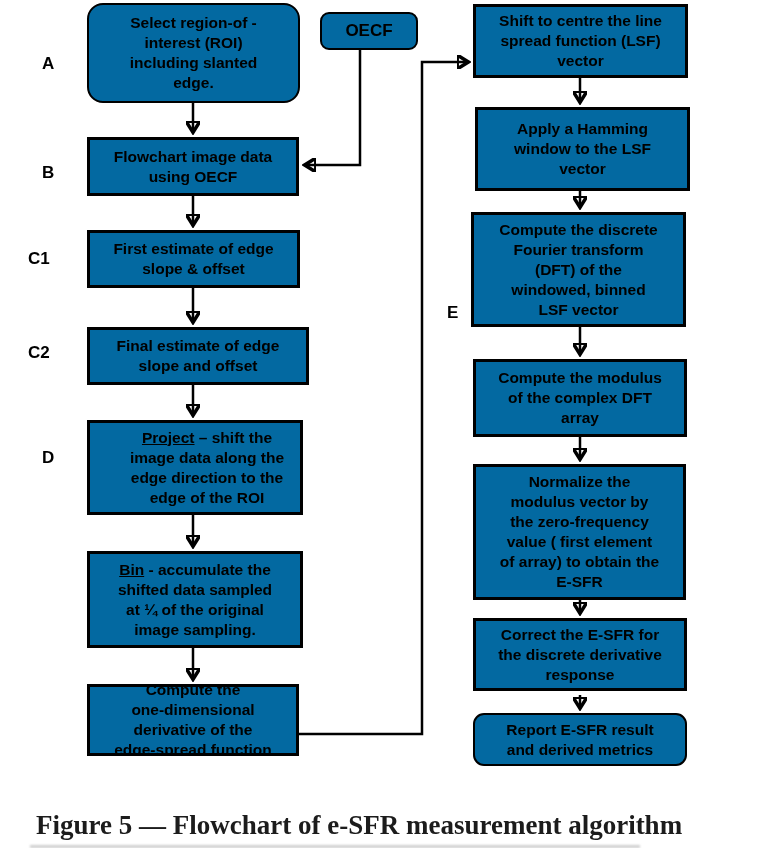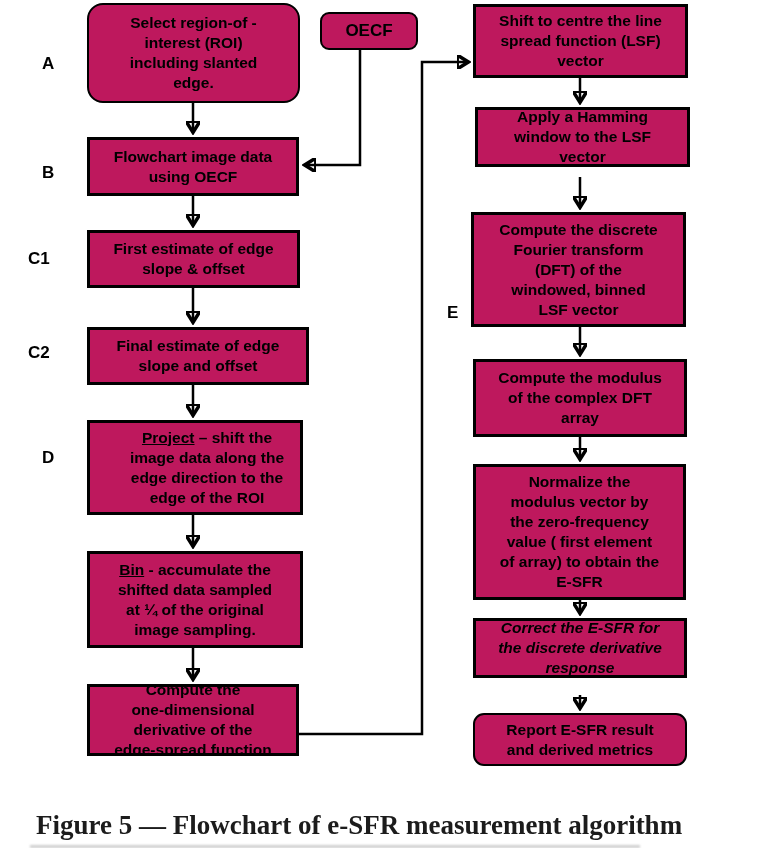--- a/index.html
+++ b/index.html
@@ -17,21 +17,21 @@
   }
   .connectors path {
     stroke: #000;
     stroke-width: 2.5;
     fill: none;
   }
   .box {
     position: absolute;
     box-sizing: border-box;
     border: 3px solid #000;
-    background: #be185d;
+    background: #0369a1;
     display: flex;
     align-items: center;
     justify-content: center;
     text-align: center;
     font-weight: bold;
     font-size: 15.5px;
     line-height: 20px;
     color: #000;
     overflow: hidden;
   }
@@ -42,25 +42,25 @@
   #box-a     { left: 87px;  top: 3px;   width: 213px; height: 100px; border-radius: 16px; }
   #box-oecf  { left: 320px; top: 4px;   width: 98px;  height: 38px;  border-radius: 9px; font-size: 17px; margin-top: 8px; }
   #box-b     { left: 87px;  top: 137px; width: 212px; height: 59px; }
   #box-c1    { left: 87px;  top: 230px; width: 213px; height: 58px; }
   #box-c2    { left: 87px;  top: 327px; width: 222px; height: 58px; }
   #box-d     { left: 87px;  top: 420px; width: 216px; height: 95px; padding-left: 24px; }
   #box-bin   { left: 87px;  top: 551px; width: 216px; height: 97px; }
   #box-deriv { left: 87px;  top: 684px; width: 212px; height: 72px; }
 
   #box-r1 { left: 473px; top: 4px;   width: 215px; height: 74px; }
-  #box-r2 { left: 475px; top: 107px; width: 215px; height: 60px; }
+  #box-r2 { left: 475px; top: 107px; width: 215px; height: 84px; }
   #box-r3 { left: 471px; top: 212px; width: 215px; height: 115px; }
   #box-r4 { left: 473px; top: 359px; width: 214px; height: 78px; }
   #box-r5 { left: 473px; top: 464px; width: 213px; height: 136px; }
-  #box-r6 { left: 473px; top: 618px; width: 214px; height: 60px; font-style: italic; }
+  #box-r6 { left: 473px; top: 618px; width: 214px; height: 73px; }
   #box-r7 { left: 473px; top: 713px; width: 214px; height: 53px; border-radius: 11px; border-width: 2.5px; }
 
   .stage-label {
     position: absolute;
     font-weight: bold;
     font-size: 17px;
     color: #000;
   }
   #label-a  { left: 42px;  top: 54px;  }
   #label-b  { left: 42px;  top: 163px; }

